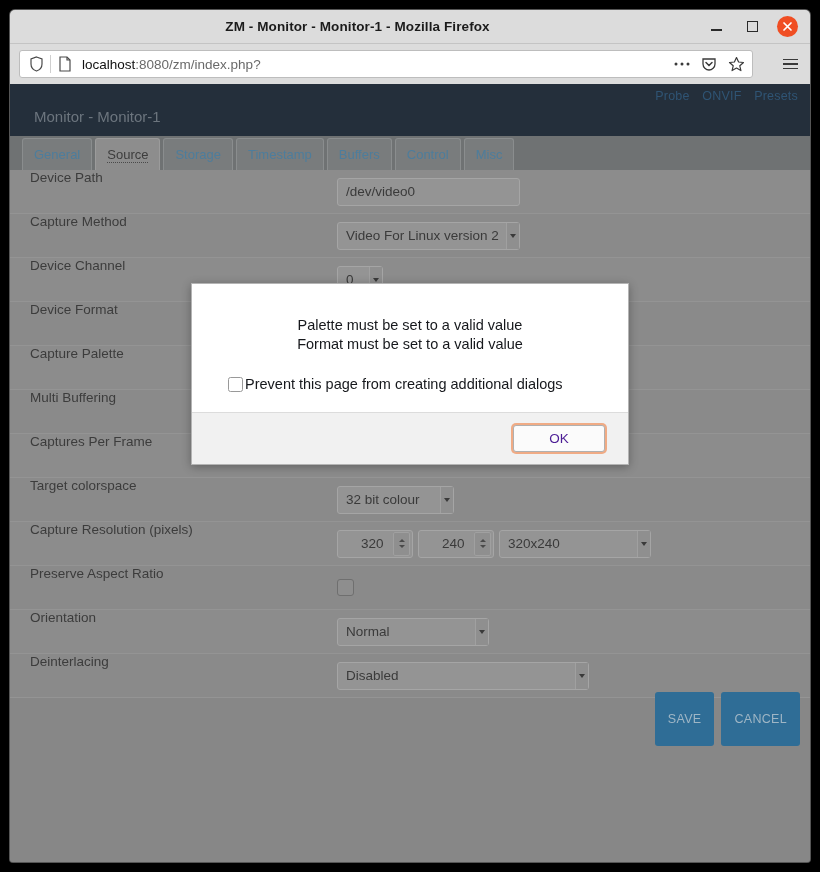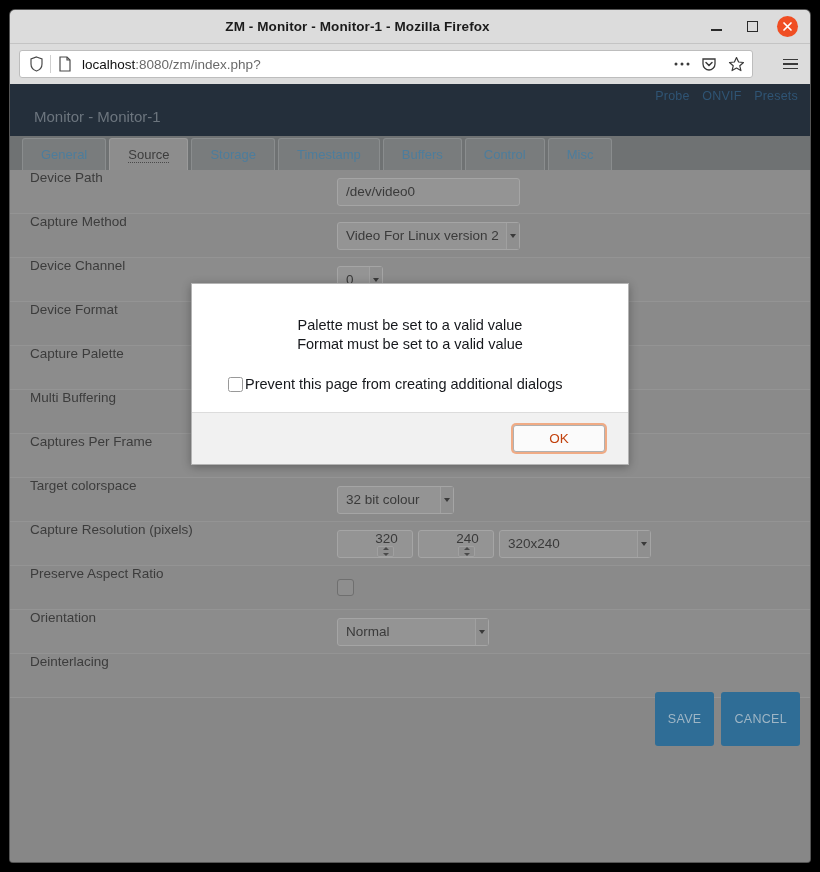--- a/index.html
+++ b/index.html
@@ -111,21 +111,21 @@
   .tabbar {
     height: 34px;
     background: #6f7273;
     display: flex;
     align-items: flex-end;
     padding-left: 12px;
     gap: 3px;
   }
   .tab {
     height: 32px;
-    padding: 0 18px;
+    padding: 0 11px;
     background: #797c7d;
     color: #4d7d9c;
     font-size: 13px;
     display: flex;
     align-items: center;
     border: 1px solid #8a8d8e;
     border-bottom: none;
     border-radius: 3px 3px 0 0;
   }
   .tab.active {
@@ -185,21 +185,21 @@
   }
   .caret { width: 0; height: 0; border-left: 3.5px solid transparent; border-right: 3.5px solid transparent; border-top: 4.5px solid #3a3a3a; }
 
   .spin {
     height: 28px; width: 76px;
     background: #949494;
     border: 1px solid #a5a5a5;
     border-radius: 3px;
     display: flex; align-items: center;
     padding-left: 23px;
-    font-size: 13.5px; color: #3a3a3a; flex-direction: column;
+    font-size: 13.5px; color: #3a3a3a;
   }
   .spin .sp-val { flex: 1; }
   .spin .sp-btns {
     width: 17px; height: 24px;
     background: #8f8f8f;
     border: 1px solid #a0a0a0;
     border-radius: 2px;
     margin-right: 2px;
     display: flex; flex-direction: column;
     align-items: center; justify-content: center; gap: 3px;
@@ -280,21 +280,21 @@
     min-width: 92px;
     height: 27px;
     background: #fbfbfb;
     border: 1px solid #b0b0b0;
     border-radius: 3px;
     box-shadow: 0 0 0 2px #f0ab85;
     display: flex;
     align-items: center;
     justify-content: center;
     font-size: 13.5px;
-    color: #c2410c;
+    color: #4c1d95;
   }
 </style>
 </head>
 <body>
 
 <div class="window">
 
   <div class="titlebar">
     <div class="title-text">ZM - Monitor - Monitor-1 - Mozilla Firefox</div>
     <div class="win-controls">
@@ -491,20 +491,28 @@
             <span class="sel-val">Normal</span>
             <span class="arrow">
                 <i class="caret"></i>
               </span>
           </div>
         </div>
       </div>
 
       <div class="row">
         <div class="label">Deinterlacing</div>
+        <div class="field">
+          <div class="sel" style="width:252px">
+            <span class="sel-val">Disabled</span>
+            <span class="arrow">
+                <i class="caret"></i>
+              </span>
+          </div>
+        </div>
       </div>
 
     </div>
 
     <div class="actions">
       <div class="btn">SAVE</div>
       <div class="btn">CANCEL</div>
     </div>
 
     <div class="dialog">

